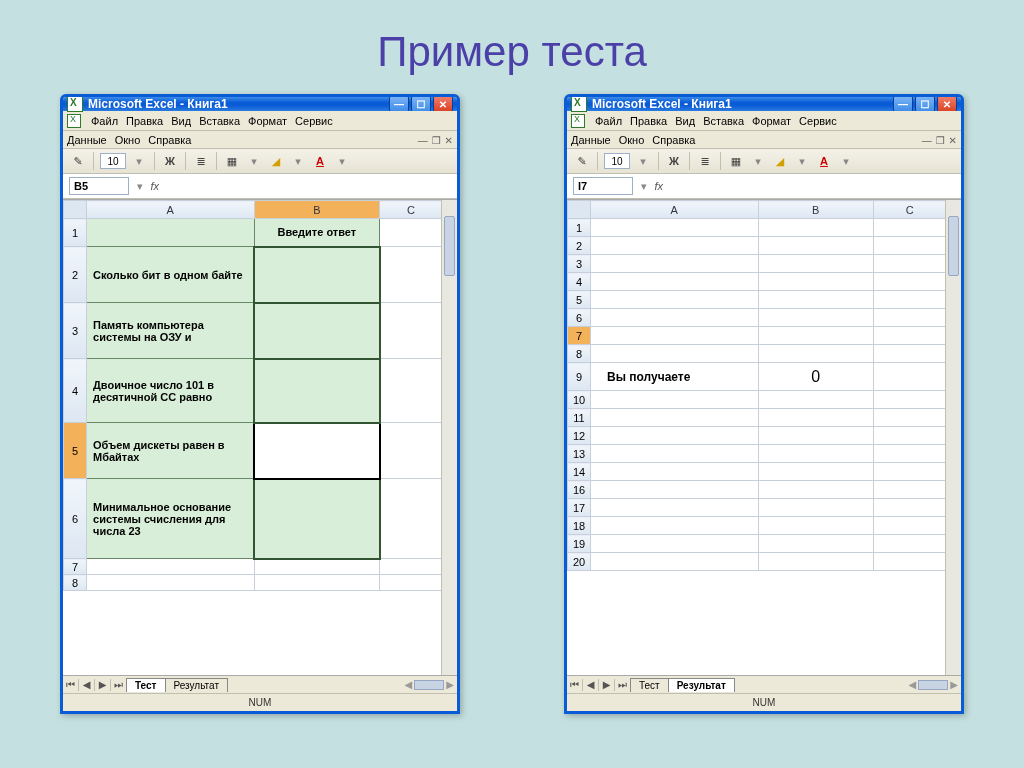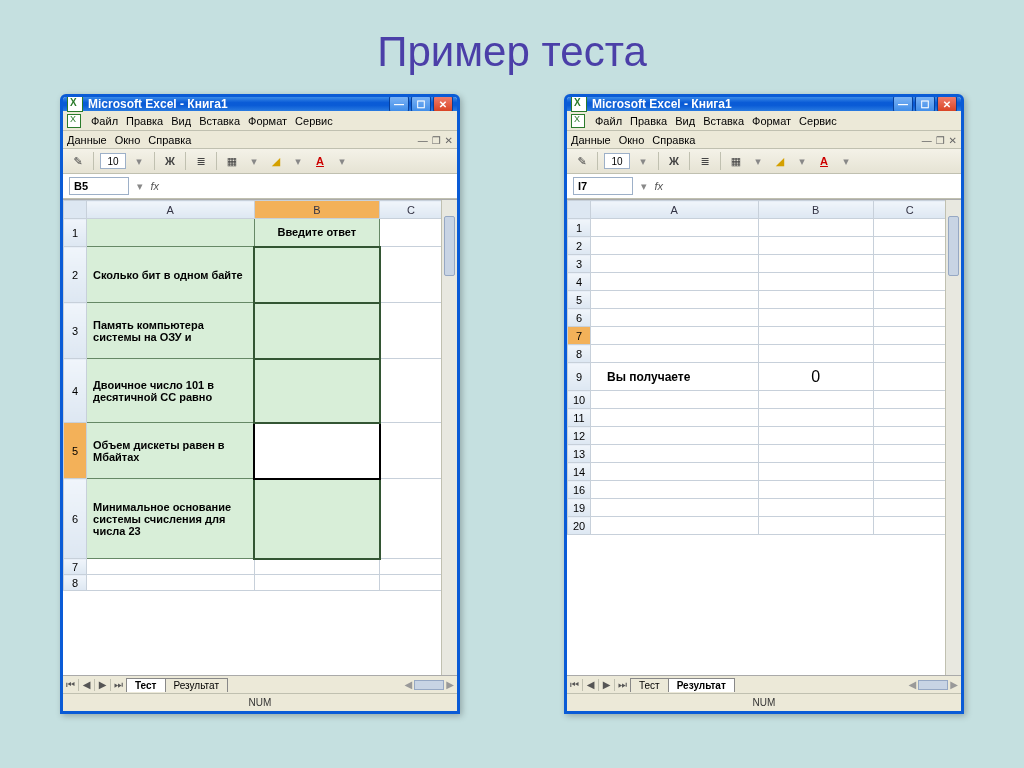--- a/index.html
+++ b/index.html
@@ -469,20 +469,32 @@
               <td class="result-area"></td>
               <td class="result-area"></td>
             </tr>
             <tr style="height: 18px;">
               <th class="rowhdr">16</th>
               <td class="result-area"></td>
               <td class="result-area"></td>
               <td class="result-area"></td>
             </tr>
             <tr style="height: 18px;">
+              <th class="rowhdr">17</th>
+              <td class="result-area"></td>
+              <td class="result-area"></td>
+              <td class="result-area"></td>
+            </tr>
+            <tr style="height: 18px;">
+              <th class="rowhdr">18</th>
+              <td class="result-area"></td>
+              <td class="result-area"></td>
+              <td class="result-area"></td>
+            </tr>
+            <tr style="height: 18px;">
               <th class="rowhdr">19</th>
               <td class="result-area"></td>
               <td class="result-area"></td>
               <td class="result-area"></td>
             </tr>
             <tr style="height: 18px;">
               <th class="rowhdr">20</th>
               <td class="result-area"></td>
               <td class="result-area"></td>
               <td class="result-area"></td>

